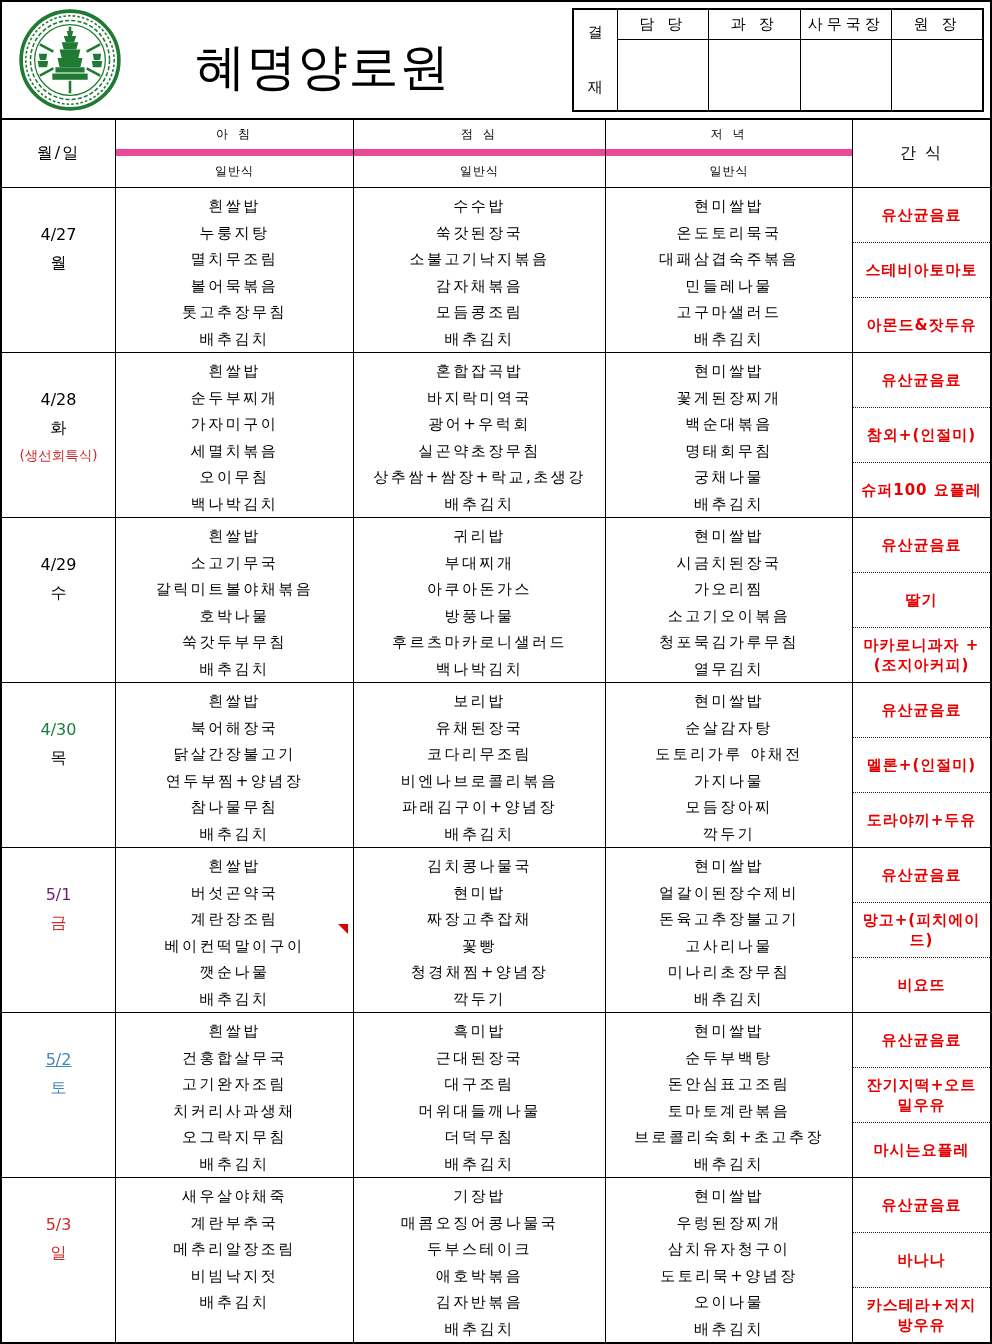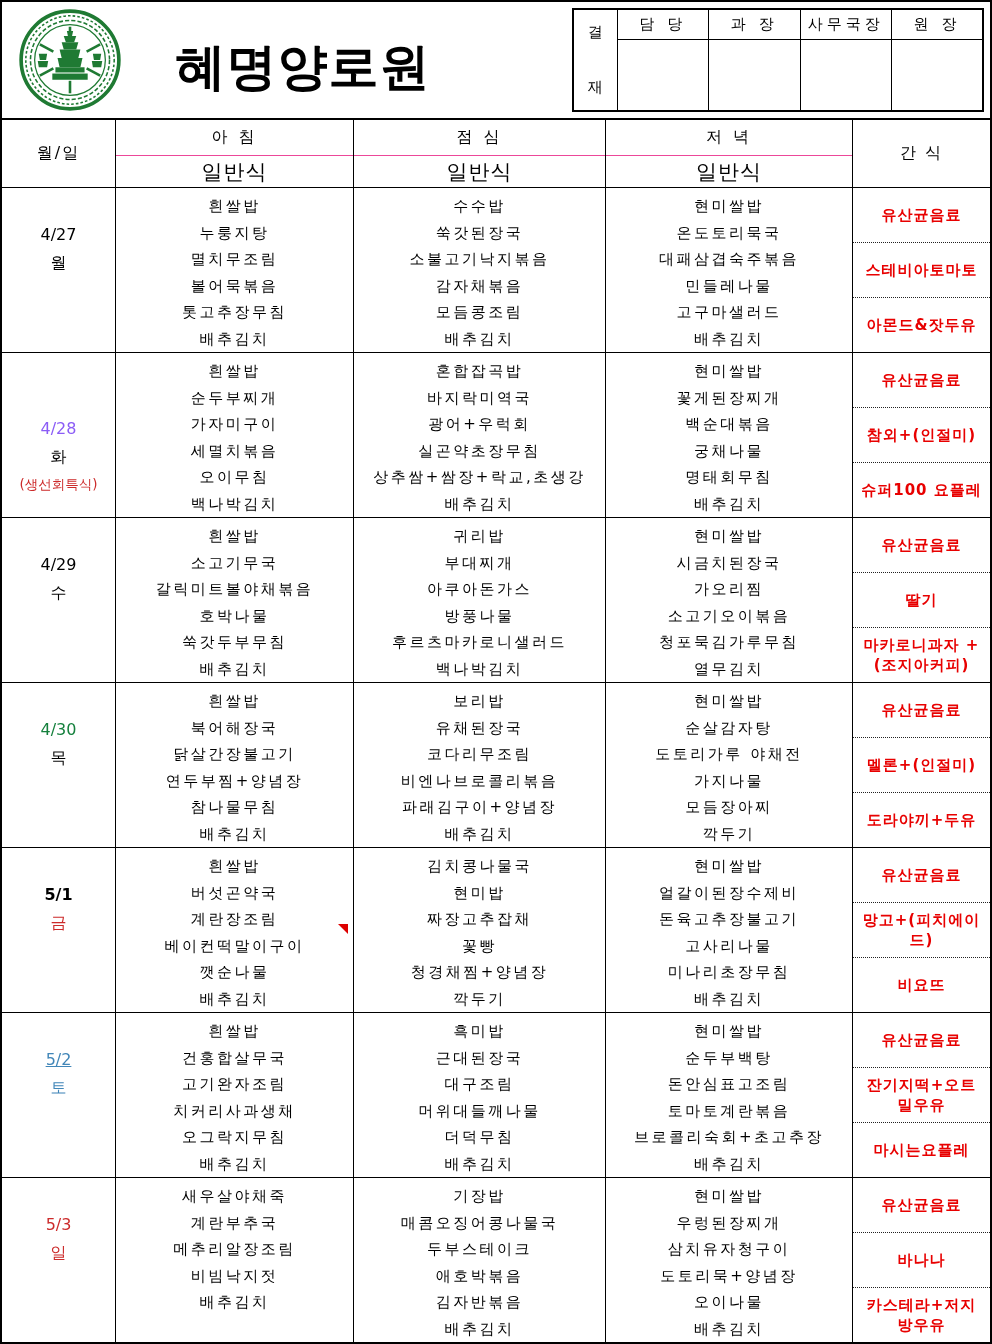--- a/index.html
+++ b/index.html
@@ -7,22 +7,22 @@
   body { font-family:"DejaVu Sans","Liberation Sans",sans-serif; }
   .page {
     position:relative; width:992px; height:1344px; margin:0 auto;
     background:#fff; border:2px solid #000; overflow:hidden;
   }
 
   
   .banner { position:relative; height:116px; }
   .seal { position:absolute; left:16px; top:6px; width:104px; height:104px; }
   .title {
-    position:absolute; left:166px; top:32px; width:270px;
-    font-size:50px; font-weight:700; letter-spacing:1px; color:#000;
+    position:absolute; left:186px; top:32px; width:270px;
+    font-size:50px; font-weight:400; letter-spacing:1px; color:#000;
     text-align:center; white-space:nowrap;
   }
   .approval {
     position:absolute; right:6px; top:6px; width:412px; height:104px;
     border-collapse:collapse; table-layout:fixed; background:#fff;
   }
   .approval td { border:1px solid #000; font-size:15px; color:#000; }
   .approval { border:2px solid #000; }
   .ap-stamp { width:44px; text-align:center; }
   .ap-stamp .stack { display:flex; flex-direction:column; justify-content:space-between; height:86px; padding:6px 0; }
@@ -34,22 +34,22 @@
   .hdr { display:flex; height:72px; border-bottom:1px solid #000; }
   .cell { border-right:1px solid #000; }
   .cell:last-child,.c-s { border-right:none; }
   .c-date { width:114px; }
   .c-b { width:238px; }
   .c-l { width:252px; }
   .c-d { width:247px; }
   .c-s { flex:1; }
   .hcell { display:flex; align-items:center; justify-content:center; font-size:16px; color:#000; letter-spacing:2px; }
   .h-split { display:flex; flex-direction:column; }
-  .h-top { height:36px; border-bottom:1px solid #ec4899; display:flex; align-items:center; justify-content:center; font-size:16px; letter-spacing:3px; }
-  .h-bot { flex:1; display:flex; align-items:center; justify-content:center; font-size:21px; letter-spacing:1px; }
+  .h-top { height:36px; border-bottom:7px solid #ec4899; display:flex; align-items:center; justify-content:center; font-size:12px; letter-spacing:3px; }
+  .h-bot { flex:1; display:flex; align-items:center; justify-content:center; font-size:12px; letter-spacing:1px; }
 
   .rows { flex:1; display:flex; flex-direction:column; }
   .row { position:relative; display:flex; height:165px; border-bottom:1px solid #000; }
   .row:last-child { flex:1; border-bottom:none; }
 
   .date-cell { display:flex; flex-direction:column; align-items:center; justify-content:flex-start; padding-top:34px; }
   .d-num { font-size:16px; line-height:26px; }
   .d-day { font-size:16px; line-height:30px; }
   .d-note { font-size:13.5px; color:#cc2a2a; line-height:24px; letter-spacing:0; white-space:nowrap; }
 
@@ -179,21 +179,21 @@
             <div class="line">배추김치</div>
           </div>
           <div class="cell c-s snack-cell">
             <div class="snack">유산균음료</div>
             <div class="snack">스테비아토마토</div>
             <div class="snack">아몬드&amp;잣두유</div>
           </div>
         </div>
         <div class="row">
           <div class="cell c-date date-cell">
-            <div class="d-num" style="color: #8b5cf6; margin-top: 29px;">4/28</div>
+            <div class="d-num" style="color: #000000;">4/28</div>
             <div class="d-day" style="color: rgb(0, 0, 0);">화</div>
             <div class="d-note">(생선회특식)</div>
           </div>
           <div class="cell meal c-b">
             <div class="line">흰쌀밥</div>
             <div class="line">순두부찌개</div>
             <div class="line">가자미구이</div>
             <div class="line">세멸치볶음</div>
             <div class="line">오이무침</div>
             <div class="line">백나박김치</div>
@@ -203,22 +203,22 @@
             <div class="line">바지락미역국</div>
             <div class="line">광어+우럭회</div>
             <div class="line">실곤약초장무침</div>
             <div class="line">상추쌈+쌈장+락교,초생강</div>
             <div class="line">배추김치</div>
           </div>
           <div class="cell meal c-d">
             <div class="line">현미쌀밥</div>
             <div class="line">꽃게된장찌개</div>
             <div class="line">백순대볶음</div>
+            <div class="line">명태회무침</div>
             <div class="line">궁채나물</div>
-            <div class="line">명태회무침</div>
             <div class="line">배추김치</div>
           </div>
           <div class="cell c-s snack-cell">
             <div class="snack">유산균음료</div>
             <div class="snack">참외+(인절미)</div>
             <div class="snack">슈퍼100 요플레</div>
           </div>
         </div>
         <div class="row">
           <div class="cell c-date date-cell">
@@ -285,21 +285,21 @@
             <div class="line">깍두기</div>
           </div>
           <div class="cell c-s snack-cell">
             <div class="snack">유산균음료</div>
             <div class="snack">멜론+(인절미)</div>
             <div class="snack">도라야끼+두유</div>
           </div>
         </div>
         <div class="row">
           <div class="cell c-date date-cell">
-            <div class="d-num" style="color: #000000; font-weight: bold;">5/1</div>
+            <div class="d-num" style="color: #701a75;">5/1</div>
             <div class="d-day" style="color: rgb(204, 42, 42);">금</div>
           </div>
           <div class="cell meal c-b">
             <div class="line">흰쌀밥</div>
             <div class="line">버섯곤약국</div>
             <div class="line">계란장조림</div>
             <div class="line">베이컨떡말이구이</div>
             <div class="line">깻순나물</div>
             <div class="line">배추김치</div>
           </div>

